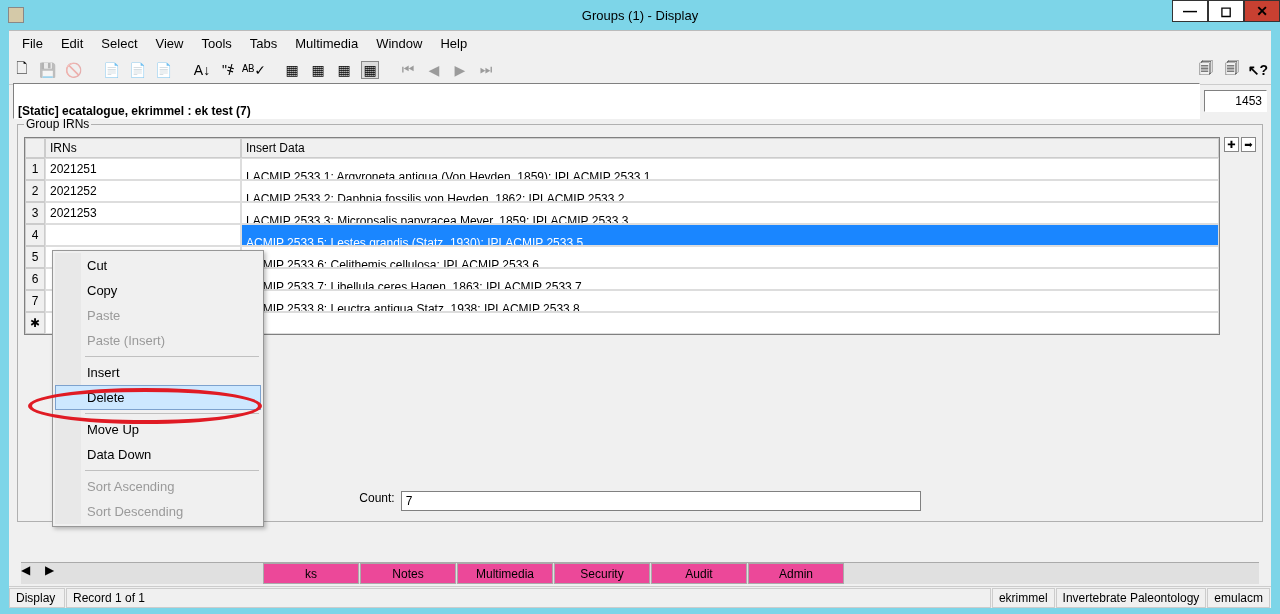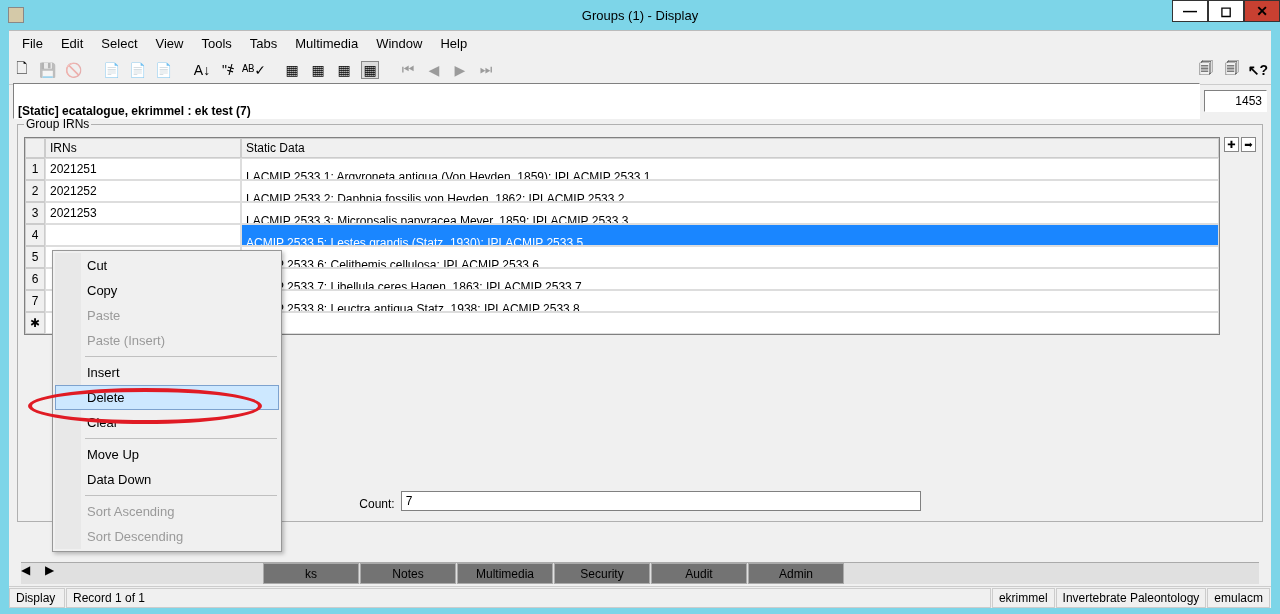--- a/index.html
+++ b/index.html
@@ -193,21 +193,21 @@
     border: 1px solid #888;
     background: #fff;
     font-size: 10px;
     display:flex; align-items:center; justify-content:center;
   }
   .count-row {
     position: absolute;
     bottom: 10px;
     left: 0; right: 0;
     display: flex;
-    align-items: flex-end;
+    align-items: flex-start;
     justify-content: center;
     gap: 6px;
   }
   .count-row input {
     width: 520px;
     height: 20px;
     border: 1px solid #808080;
     padding: 0 4px;
     font-size: 12px;
   }
@@ -218,21 +218,21 @@
     height: 22px;
     display: flex;
     background: #e0e0e0;
     border-top: 1px solid #aaa;
   }
   .tab {
     flex: 0 0 96px;
     text-align: center;
     line-height: 20px;
     border: 1px solid #aaa;
-    background: #737373;
+    background: #ec4899;
     font-size: 12px;
     margin-right: 1px;
   }
   .tab.invis { visibility: hidden; }
   .tabs-scroll { width: 24px; }
   .statusbar {
     position: absolute;
     left: 0; right: 0; bottom: 0;
     height: 22px;
     background: #f0f0f0;
@@ -246,21 +246,21 @@
     padding: 0 6px;
     line-height: 18px;
     height: 20px;
     margin-right: 1px;
   }
   .sb-right { margin-left: auto; display: flex; }
   
   .ctx {
     position: absolute;
     left: 52px; top: 250px;
-    width: 230px;
+    width: 212px;
     background: #f0f0f0;
     border: 1px solid #979797;
     box-shadow: 2px 2px 4px rgba(0,0,0,0.25);
     z-index: 100;
     padding: 2px;
   }
   .ctx-strip {
     position: absolute;
     left: 2px; top: 2px; bottom: 2px;
     width: 26px;
@@ -351,21 +351,21 @@
     <div class="infobar-count">1453</div>
   </div>
 
   <fieldset class="group">
     <legend>Group IRNs</legend>
     <div class="tbl-wrap">
       <div class="tbl">
         <div class="tbl-hdr">
           <div class="c-num"></div>
           <div class="c-irn">IRNs</div>
-          <div class="c-sum">Static Data</div>
+          <div class="c-sum">Insert Data</div>
         </div>
         <div id="tbody">
             <div class="tbl-row">
               <div class="c-num">1</div>
               <div class="c-irn">2021251</div>
               <div class="c-sum">LACMIP 2533.1; Argyroneta antiqua (Von Heyden, 1859); IPLACMIP 2533.1</div>
             </div>
             <div class="tbl-row">
               <div class="c-num">2</div>
               <div class="c-irn">2021252</div>
@@ -442,21 +442,20 @@
 
 <div class="ctx" id="ctx">
   <div class="ctx-strip"></div>
 <div class="ctx-item">Cut</div>
     <div class="ctx-item">Copy</div>
     <div class="ctx-item disabled">Paste</div>
     <div class="ctx-item disabled">Paste (Insert)</div>
     <div class="ctx-sep"></div>
     <div class="ctx-item">Insert</div>
     <div class="ctx-item hover">Delete</div>
-    <div class="ctx-item">Clear</div>
     <div class="ctx-sep"></div>
     <div class="ctx-item">Move Up</div>
     <div class="ctx-item">Data Down</div>
     <div class="ctx-sep"></div>
     <div class="ctx-item disabled">Sort Ascending</div>
     <div class="ctx-item disabled">Sort Descending</div>
   </div>
 
 <div class="red-ellipse"></div>
 

